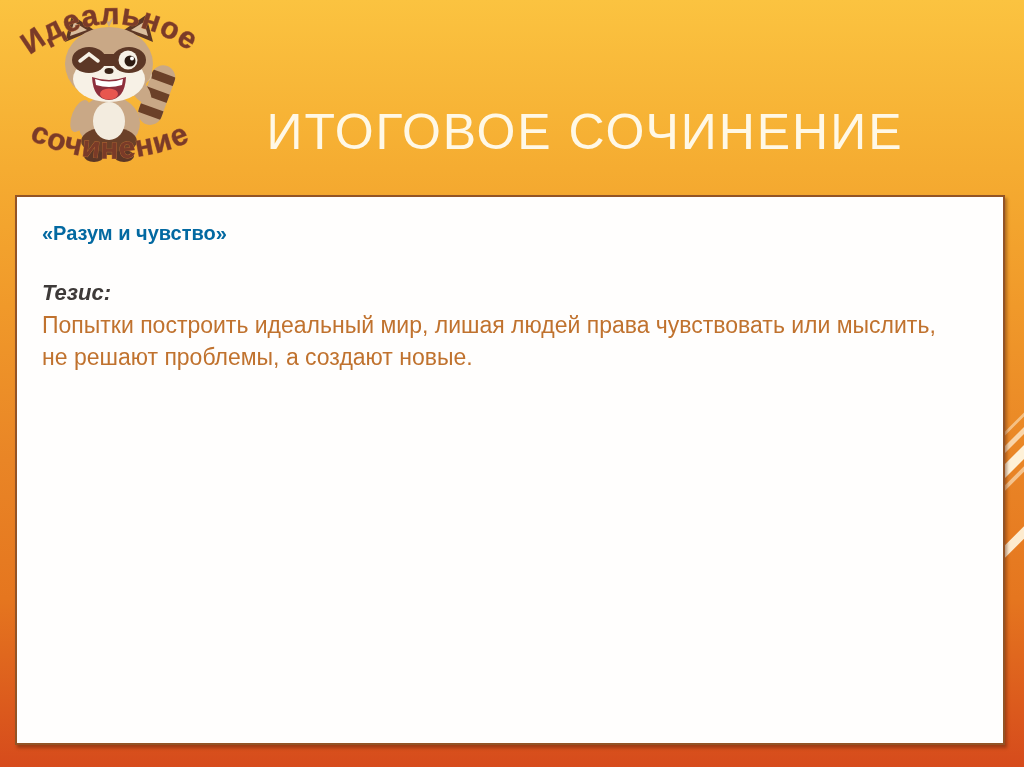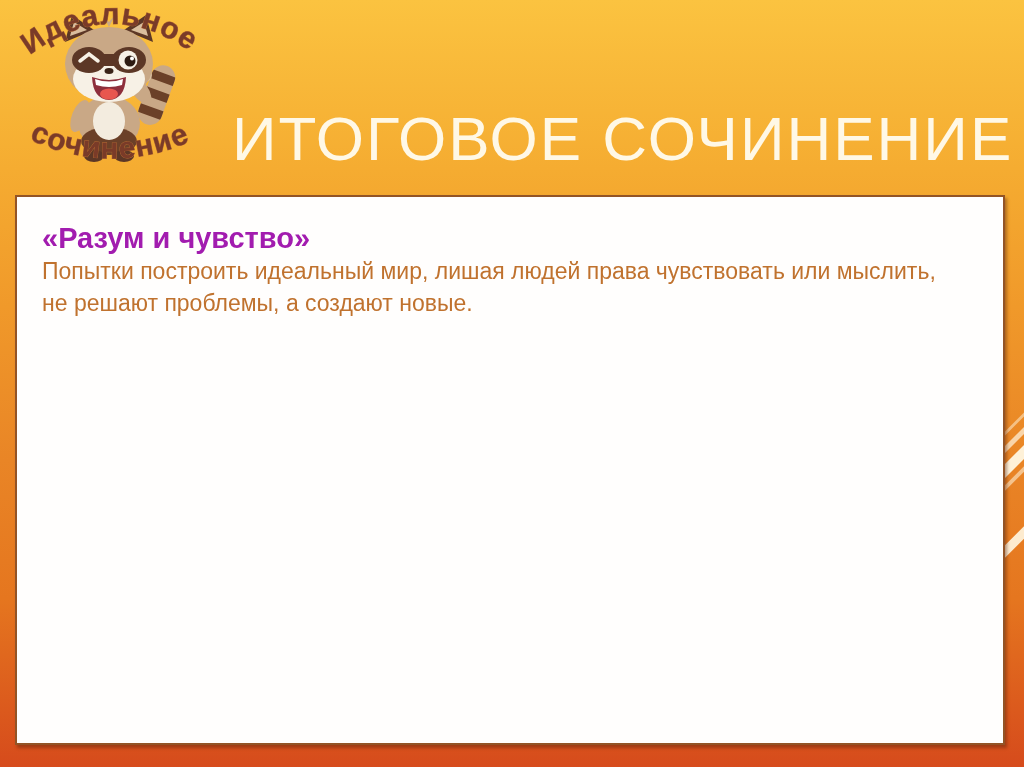--- a/index.html
+++ b/index.html
@@ -40,25 +40,25 @@
   .streak.s4 { top: 497px; height: 4px;  opacity: .55; }
   .streak.s5 { top: 558px; height: 9px;  opacity: .90; }
 
   
   .logo { position: absolute; left: 6px; top: 2px; width: 208px; height: 176px; z-index: 3; }
   .logo svg { display: block; }
 
   
   .title {
     position: absolute;
-    left: 232px;
+    left: 240px;
     top: 103px;
     width: 690px;
     text-align: center;
-    font-size: 62px;
+    font-size: 50px;
     font-weight: 300;
     letter-spacing: 2px;
     color: #FFF8E6;
     z-index: 2;
     white-space: nowrap;
   }
 
   
   .content-box {
     position: absolute;
@@ -67,23 +67,23 @@
     width: 990px;
     height: 550px;
     box-sizing: border-box;
     background: #FFFEFD;
     border: 2px solid #935426;
     box-shadow: 2px 3px 3px rgba(90, 35, 10, 0.45);
     z-index: 2;
     padding: 25px 40px 0 25px;
   }
   .topic {
-    font-size: 29px;
+    font-size: 20px;
     font-weight: bold;
-    color: #a21caf;
+    color: #0369a1;
     margin: 0;
   }
   .thesis-label {
     font-size: 22px;
     font-weight: bold;
     font-style: italic;
     color: #3E3A39;
     margin: 35px 0 3px 0;
   }
   .thesis-text {
@@ -171,16 +171,17 @@
       <text font-size="30" font-weight="bold" font-family="Liberation Sans, sans-serif" fill="#7A3B28" stroke="#B56A33" stroke-width="0.8" style="paint-order: stroke;" letter-spacing="1">
         <textPath href="#arcBottom" startOffset="50%" text-anchor="middle">сочинение</textPath>
       </text>
     </svg>
   </div>
 
   <div class="title">ИТОГОВОЕ СОЧИНЕНИЕ</div>
 
   <div class="content-box">
     <p class="topic">«Разум и чувство»</p>
+    <p class="thesis-label">Тезис:</p>
     <p class="thesis-text">Попытки построить идеальный мир, лишая людей права чувствовать или мыслить, не решают проблемы, а создают новые.</p>
   </div>
 
 </div>
 
 </body></html>

